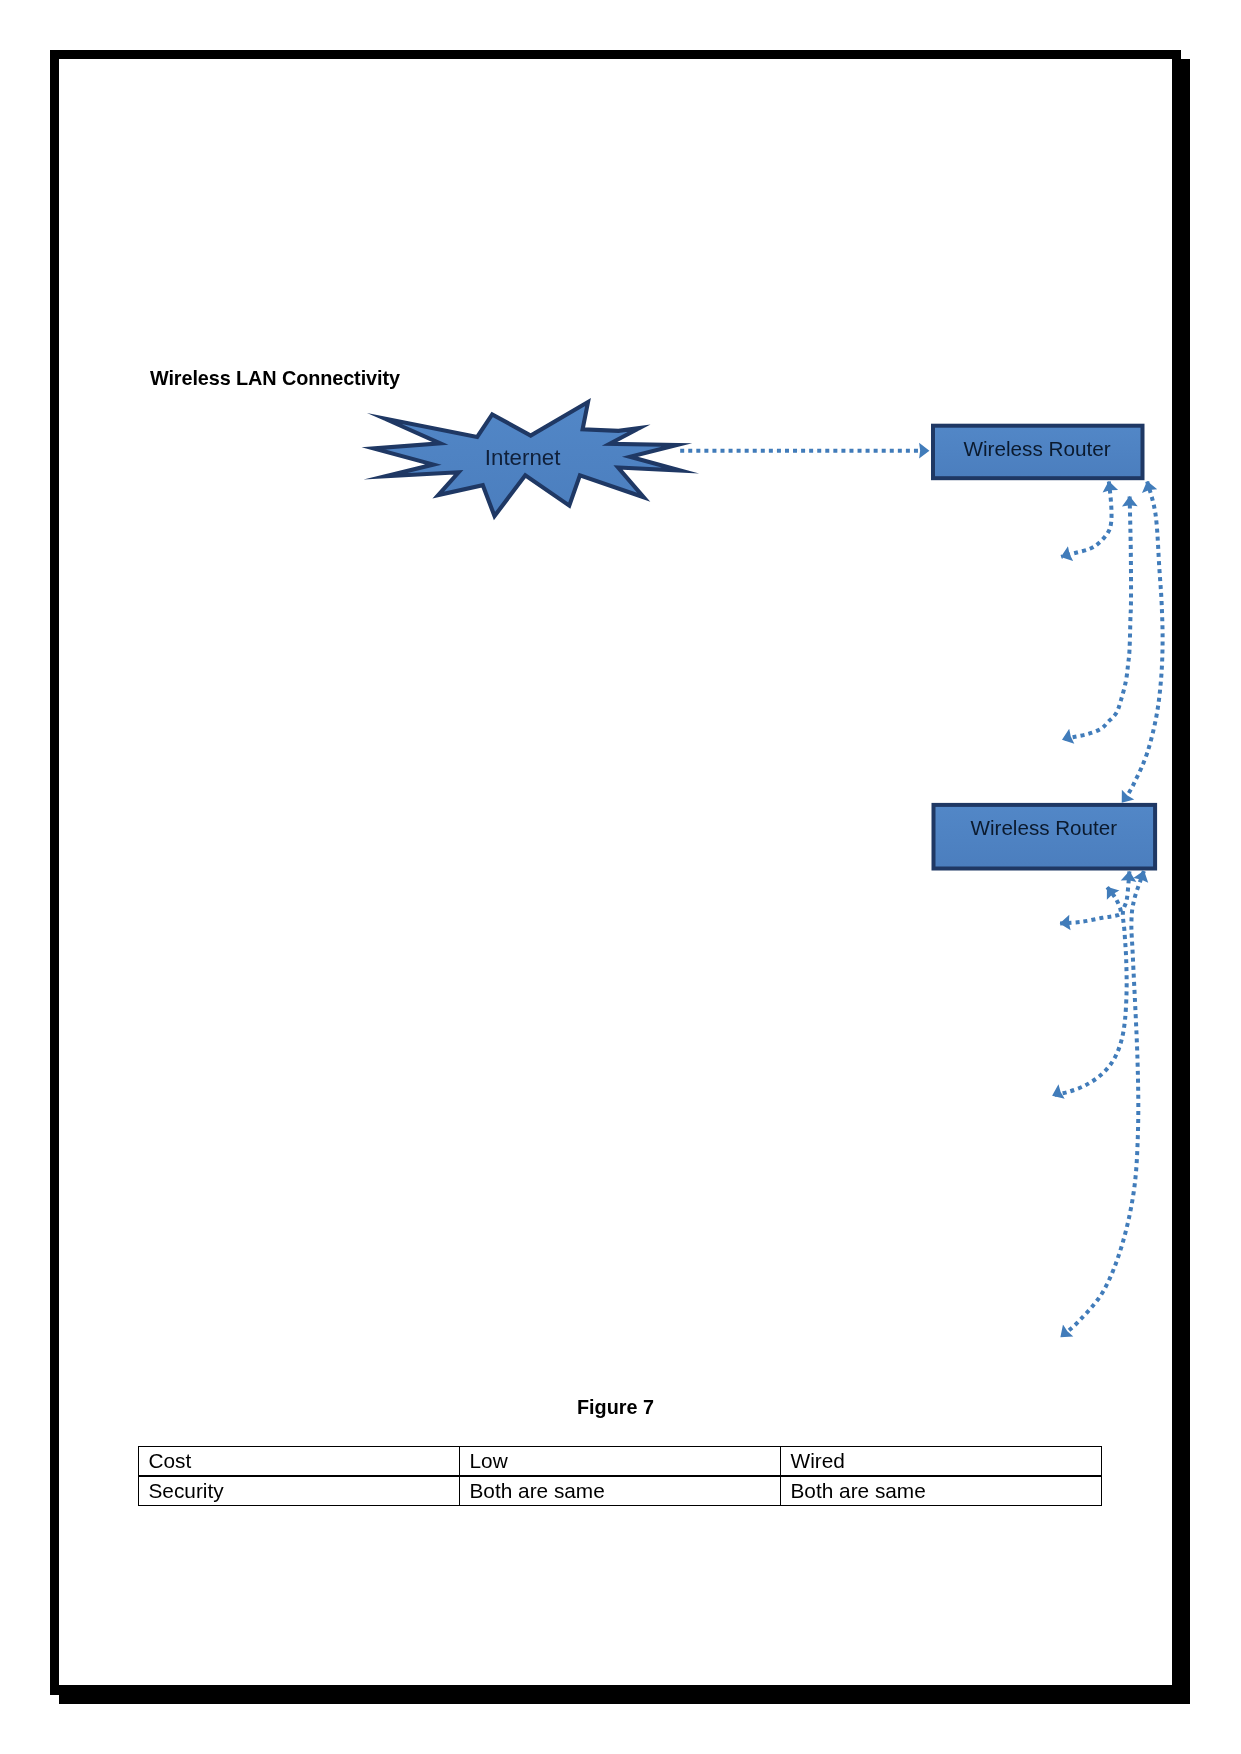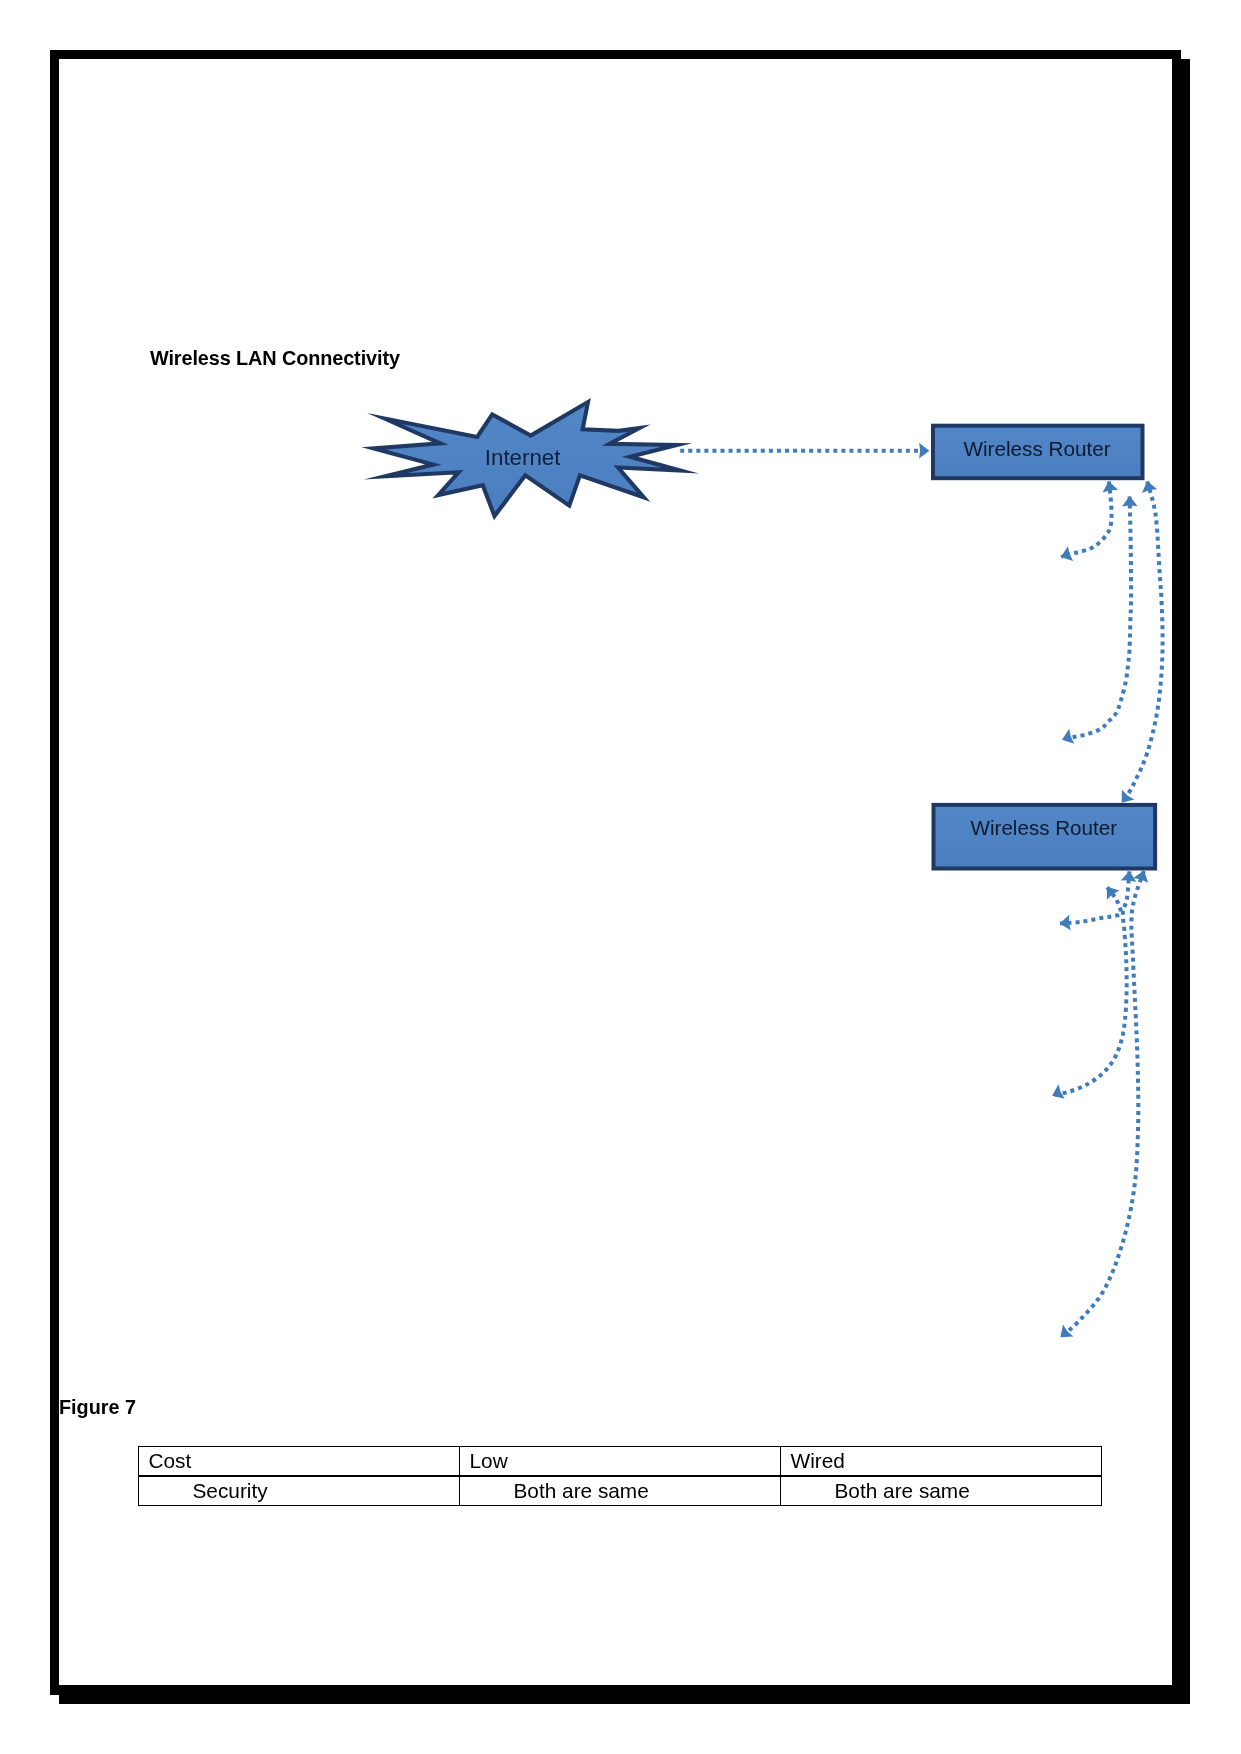--- a/index.html
+++ b/index.html
@@ -7,34 +7,34 @@
   #page{position:absolute;left:0;top:0;width:1241px;height:1754px;background:#fff;}
 
   
   .brd{position:absolute;background:#000;}
   #brd-top{left:50px;top:49.8px;width:1131px;height:9.2px;}
   #brd-left{left:49.9px;top:49.8px;width:9.3px;height:1645px;}
   #brd-right{left:1171.8px;top:59px;width:18px;height:1645px;}
   #brd-bottom{left:59.2px;top:1684.9px;width:1130.6px;height:19.1px;}
 
   
-  #heading{position:absolute;left:150px;top:347px;font-size:19.85px;font-weight:bold;color:#000;
+  #heading{position:absolute;left:150px;top:367px;font-size:19.85px;font-weight:bold;color:#000;
            font-family:"Liberation Sans",sans-serif;letter-spacing:-0.1px;white-space:nowrap;}
-  #figcap{position:absolute;left:59px;top:1396px;width:1113px;text-align:left;
+  #figcap{position:absolute;left:59px;top:1396px;width:1113px;text-align:center;
           font-size:19.8px;font-weight:bold;color:#000;}
   #pagenum{position:absolute;left:59px;top:1617px;width:1113px;text-align:center;font-size:22px;color:#000;}
 
   
   #tbl{position:absolute;left:138px;top:1446px;width:964px;border-collapse:collapse;
        font-size:20.8px;color:#000;table-layout:fixed;}
   #tbl td{border:1px solid #000;vertical-align:top;padding:0;line-height:28px;height:28px;}
   #tbl td span{display:block;padding:0 8px 0 9.5px;}
   #tbl .hdr td{font-weight:bold;}
   #tbl tr.r2 td{height:57px;}
-  #tbl tr.r4 td{height:27px;border-top-width:2px;padding-left:44px;}
+  #tbl tr.r4 td{height:27px;border-top-width:2px;}
   #tbl .just span{text-align:justify;}
   #tbl .just span i{font-style:normal;display:inline-block;width:100%;}
 
   
   #svgwrap{position:absolute;left:0;top:0;width:1241px;height:1754px;}
 </style>
 </head>
 <body>
 
 <div id="page">

